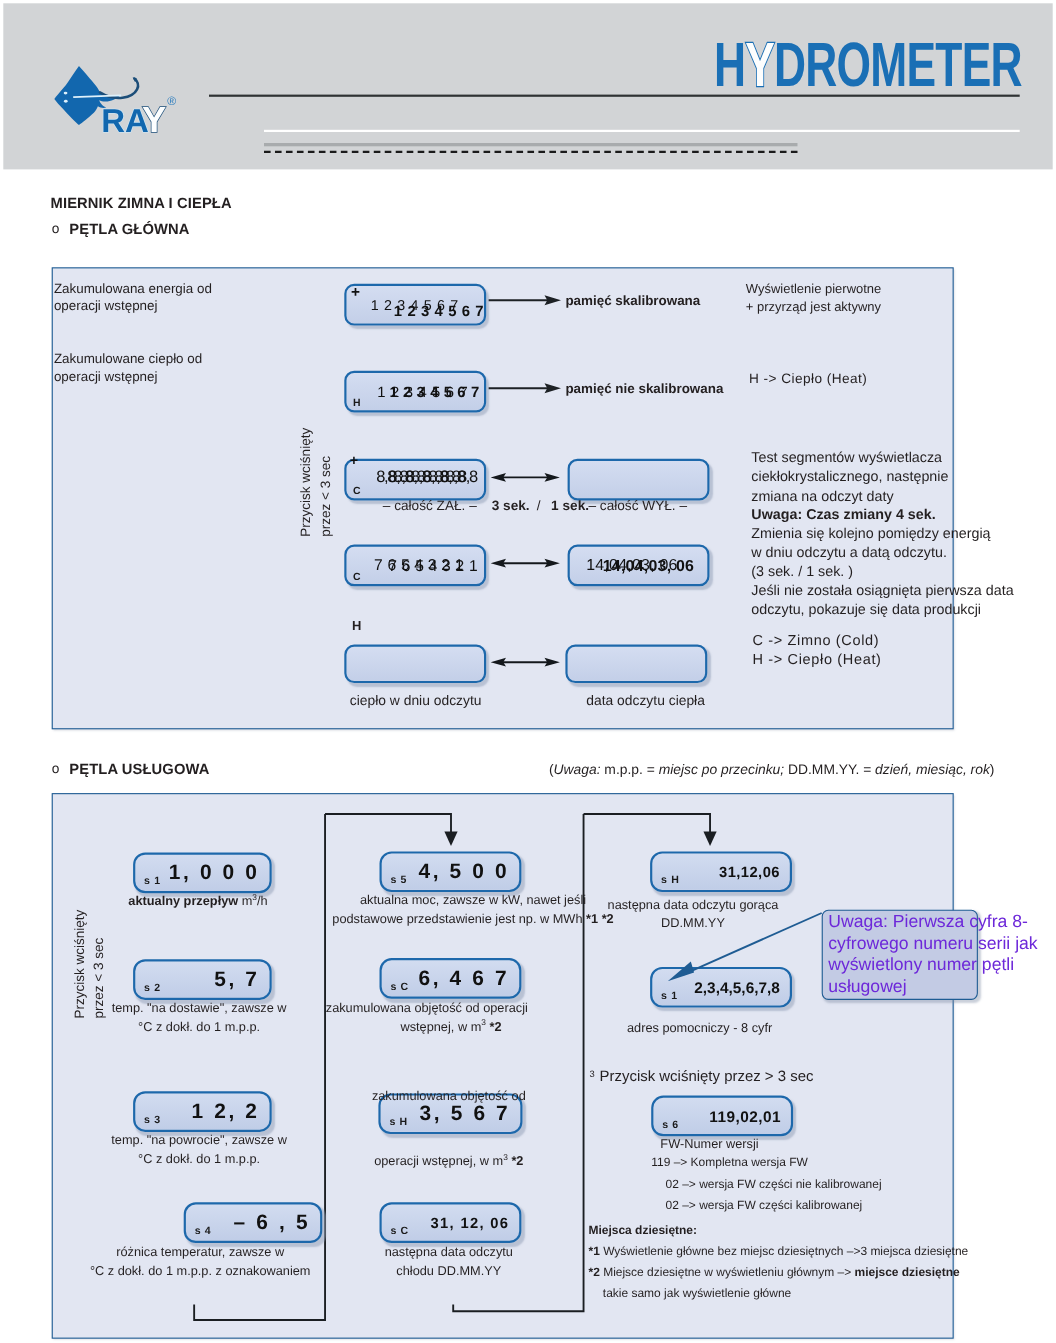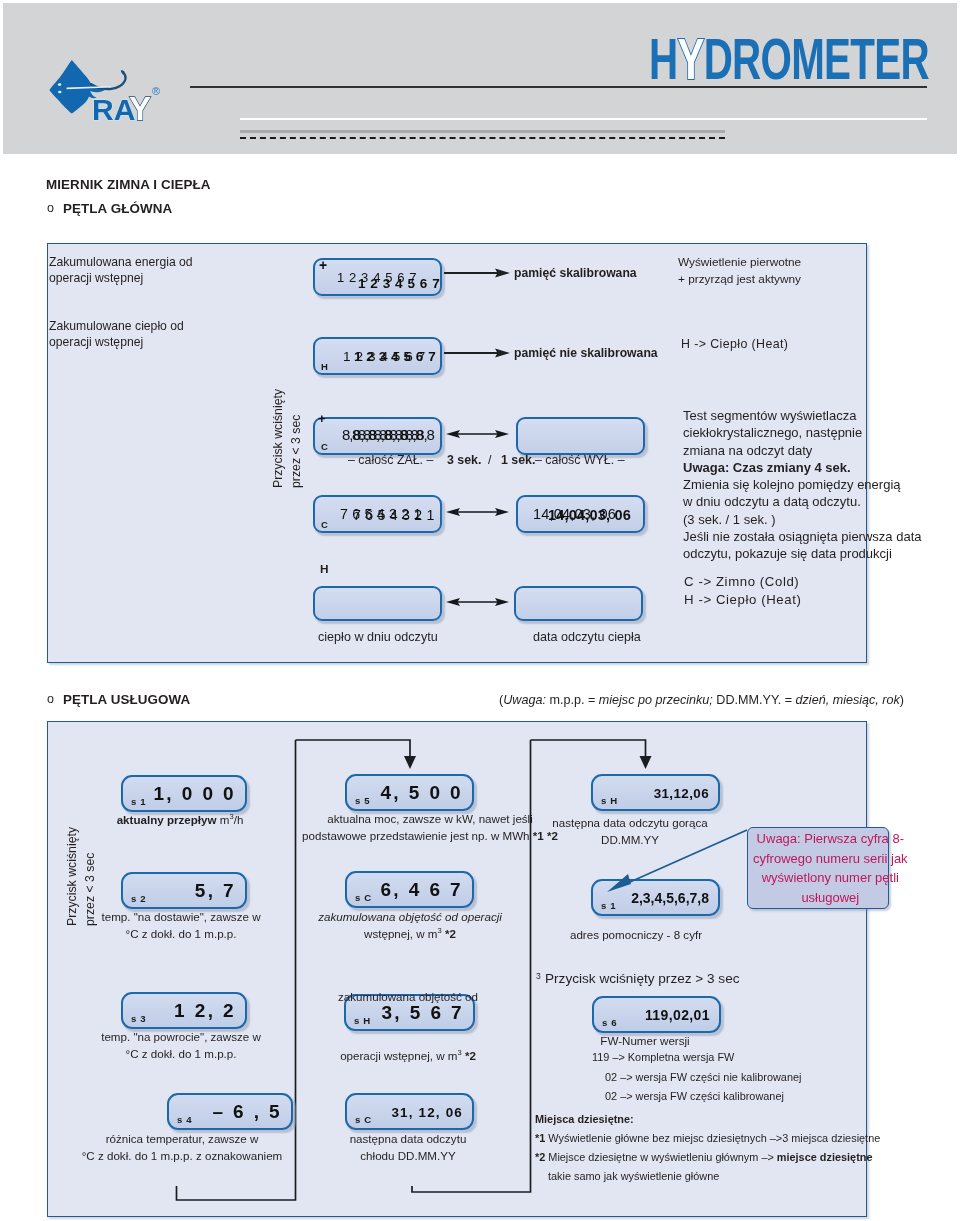--- a/index.html
+++ b/index.html
@@ -33,21 +33,21 @@
   .lcd .val.dbl{right:auto;}
   .lcd .valc{position:absolute;left:0;right:0;top:50%;transform:translateY(-50%);
             text-align:center;font-size:14.5px;color:#111;letter-spacing:.5px;white-space:nowrap;}
 
   #sidenote{font-size:13px;color:#231f20;line-height:17.25px;white-space:nowrap;}
   #sidenote .sn:nth-child(4){font-weight:bold;}
 
   #topnote i{font-style:italic;}
   #callout{background:#c3cbe4;border:1.4px solid #1f5c93;border-radius:6px;
            box-shadow:2px 2px 2px rgba(120,135,160,.4);}
-  #callout-text{font-size:13px;color:#be185d;line-height:19.6px;white-space:nowrap;text-align:center;}
+  #callout-text{font-size:16px;color:#6d28d9;line-height:19.6px;white-space:nowrap;}
   #fwlines{font-size:10.9px;color:#231f20;line-height:19.6px;white-space:nowrap;}
   #fwlines .fw{width:max-content;}
   #fwlines .fw:nth-child(2),#fwlines .fw:nth-child(3){padding-left:13px;}
   .scap{position:absolute;font-size:11.6px;color:#231f20;white-space:nowrap;line-height:16.8px;text-align:right;}
   .scap sup{font-size:7.6px;vertical-align:super;line-height:0;}
   .vert{position:absolute;transform-origin:0 0;white-space:nowrap;font-size:14px;color:#231f20;}
 
   #brand{font-weight:bold;font-size:57px;letter-spacing:-1.0px;line-height:1;transform:scaleX(0.708);transform-origin:0 0;}
   #brand .bh,#brand .brest{color:#1a6fb5;}
   #brand .by{color:#fdfefe;-webkit-text-stroke:2.2px #1a6fb5;paint-order:stroke;}
@@ -239,21 +239,21 @@
     <div class="lcd s" style="left:121px;top:872px;width:122px;height:33px;">
       <span class="pre">s 2</span>
       <span class="val" style="">5, 7</span>
     </div>
     <div class="scap" style="left:181px;top:909px;transform:translateX(-50%);">temp. "na dostawie", zawsze w</div>
     <div class="scap" style="left:181px;top:926px;transform:translateX(-50%);">°C z dokł. do 1 m.p.p.</div>
     <div class="lcd s" style="left:345px;top:871px;width:125px;height:33px;">
       <span class="pre">s C</span>
       <span class="val" style="">6, 4 6 7</span>
     </div>
-    <div class="scap" style="left:410px;top:909px;transform:translateX(-50%);font-style:italic;">zakumulowana objętość od operacji</div>
+    <div class="scap" style="left:388px;top:909px;transform:translateX(-50%);">zakumulowana objętość od operacji</div>
     <div class="scap" style="left:410px;top:926px;transform:translateX(-50%);">wstępnej, w m<sup>3</sup> <b>*2</b></div>
     <div class="lcd s" style="left:591px;top:879px;width:125px;height:33px;">
       <span class="pre">s 1</span>
       <span class="val" style="letter-spacing:0px;font-size:14px;">2,3,4,5,6,7,8</span>
     </div>
     <div class="scap" style="left:636px;top:927px;transform:translateX(-50%);">adres pomocniczy - 8 cyfr</div>
     <div class="lcd s" style="left:121px;top:992px;width:122px;height:33px;">
       <span class="pre">s 3</span>
       <span class="val" style="">1 2, 2</span>
     </div>

